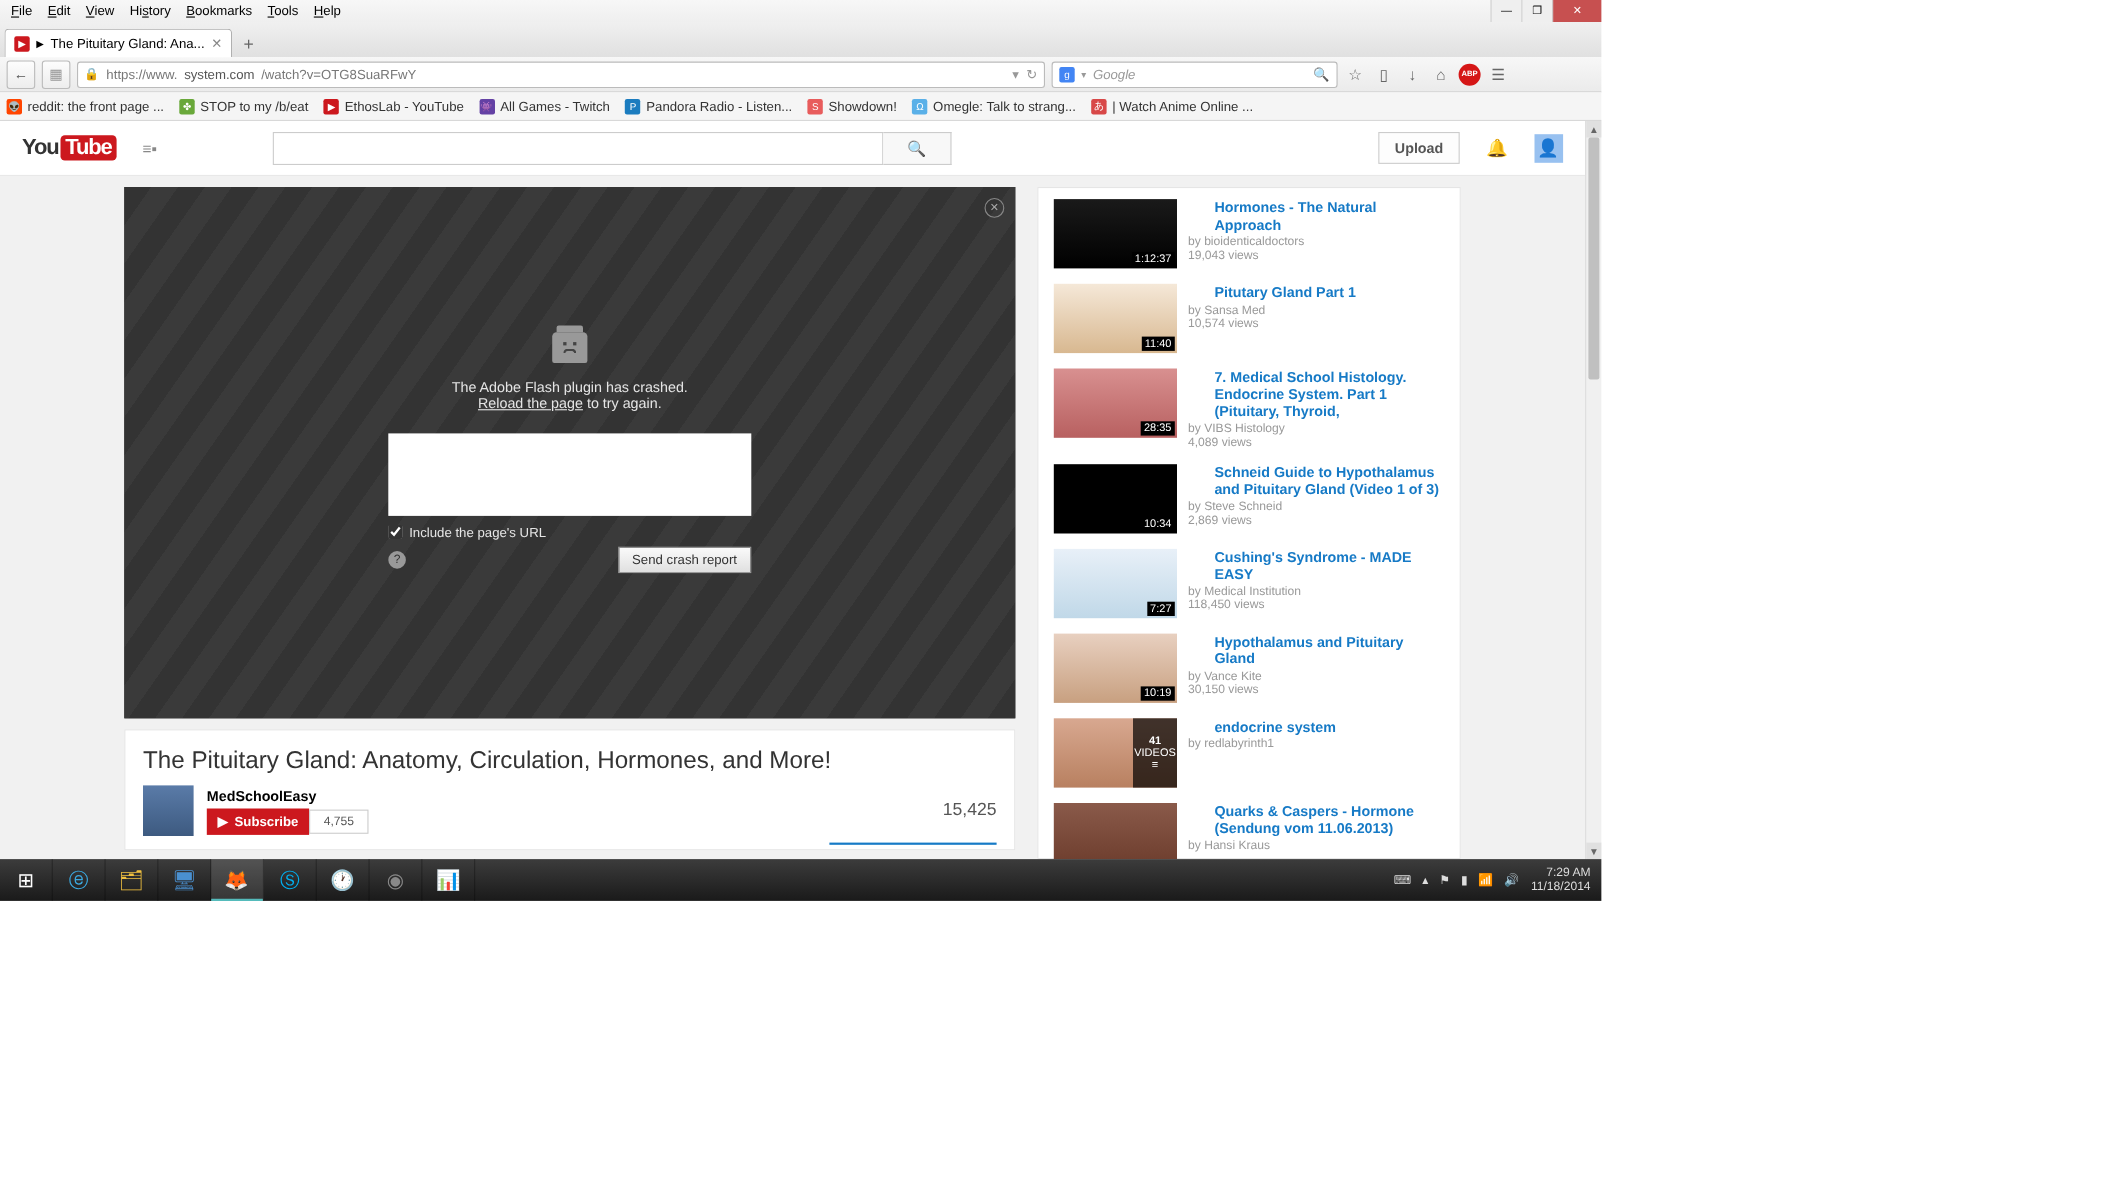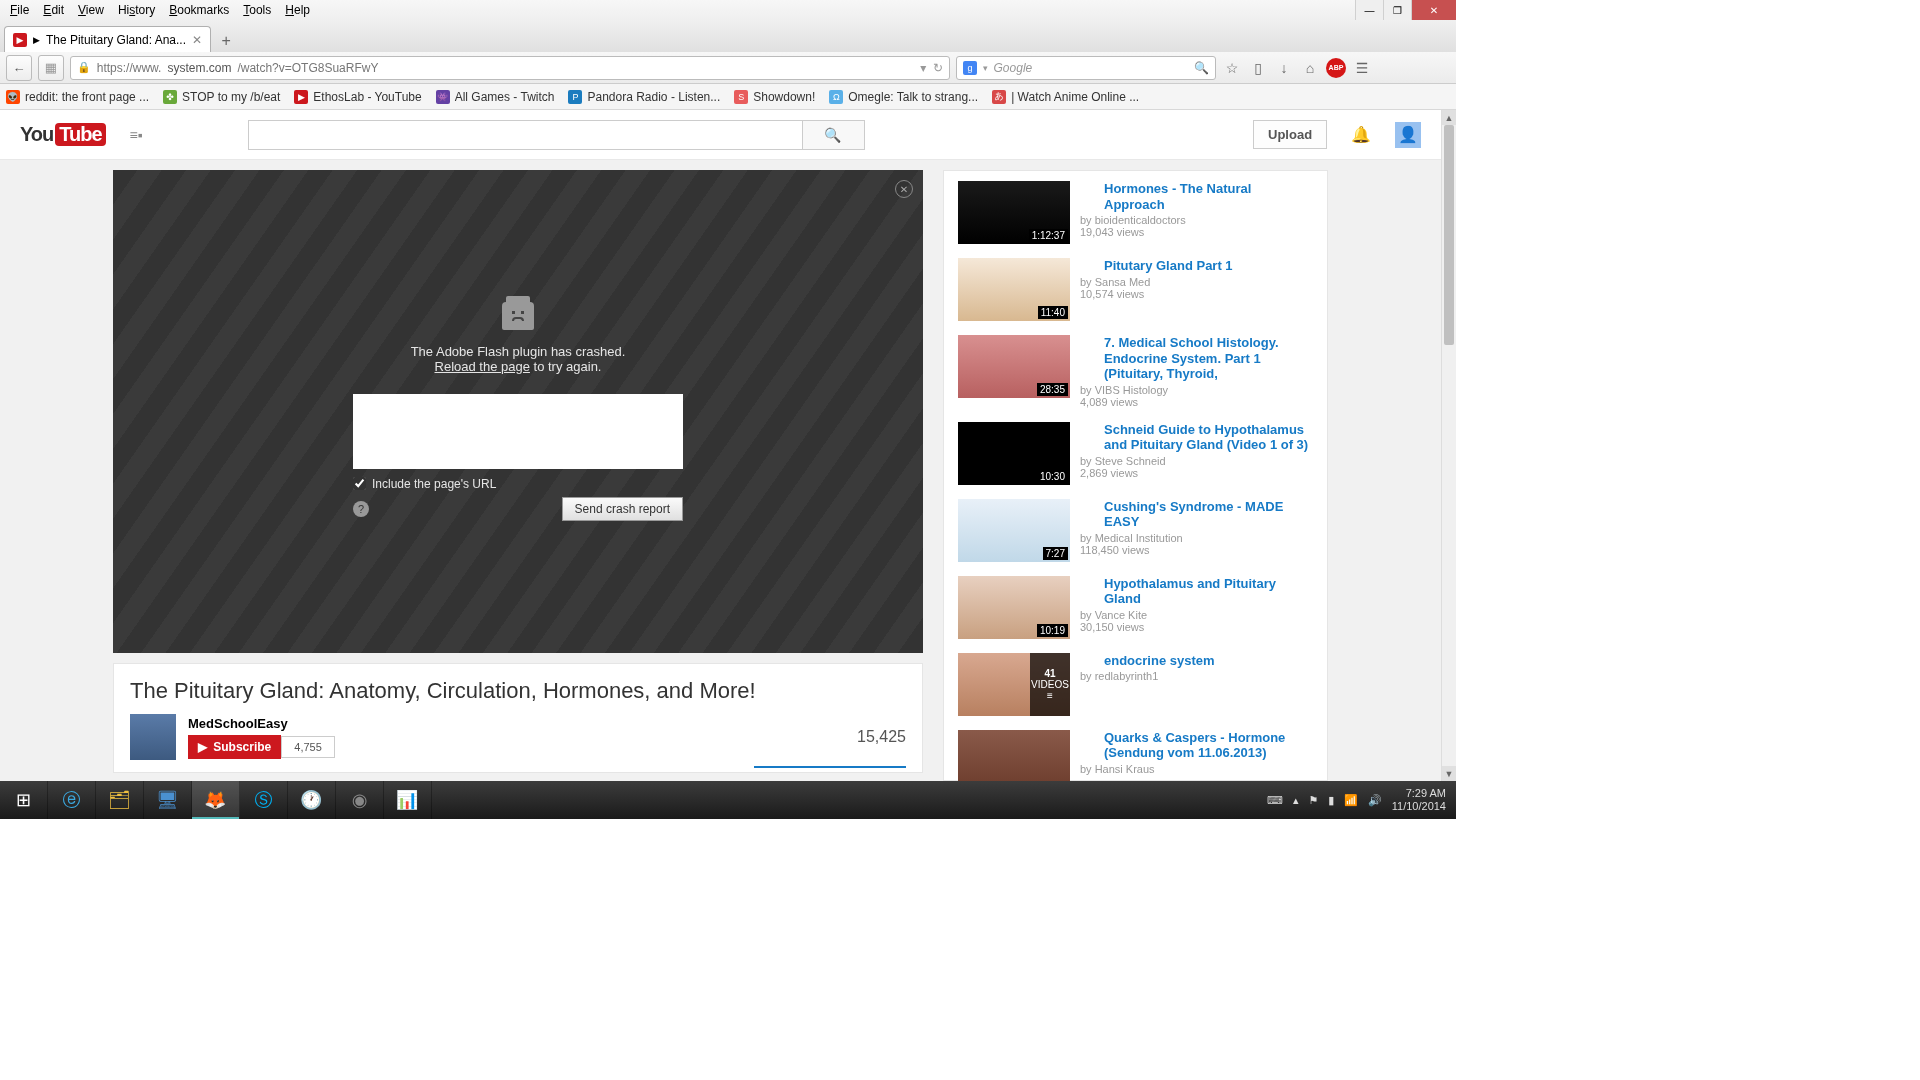--- a/index.html
+++ b/index.html
@@ -289,21 +289,21 @@
             <span class="dur">28:35</span>
           </div>
   <div class="rmeta">
     <div class="rtitle">7. Medical School Histology. Endocrine System. Part 1 (Pituitary, Thyroid,</div>
     <div class="rby">by VIBS Histology</div>
     <div>4,089 views</div>
   </div>
         </div>
         <div class="rel">
           <div class="thumb th3">
-            <span class="dur">10:30</span>
+            <span class="dur">10:34</span>
           </div>
   <div class="rmeta">
     <div class="rtitle">Schneid Guide to Hypothalamus and Pituitary Gland (Video 1 of 3)</div>
     <div class="rby">by Steve Schneid</div>
     <div>2,869 views</div>
   </div>
         </div>
         <div class="rel">
           <div class="thumb th4">
             <span class="dur">7:27</span>
@@ -370,16 +370,16 @@
   <div class="tbtn">📊</div>
   <div class="tray">
     <span>⌨</span>
     <span>▴</span>
     <span>⚑</span>
     <span>▮</span>
     <span>📶</span>
     <span>🔊</span>
     <div class="clock">
       <div>7:29 AM</div>
-        <div>11/10/2014</div>
+        <div>11/18/2014</div>
     </div>
   </div>
 </div>
 
 </body></html>

